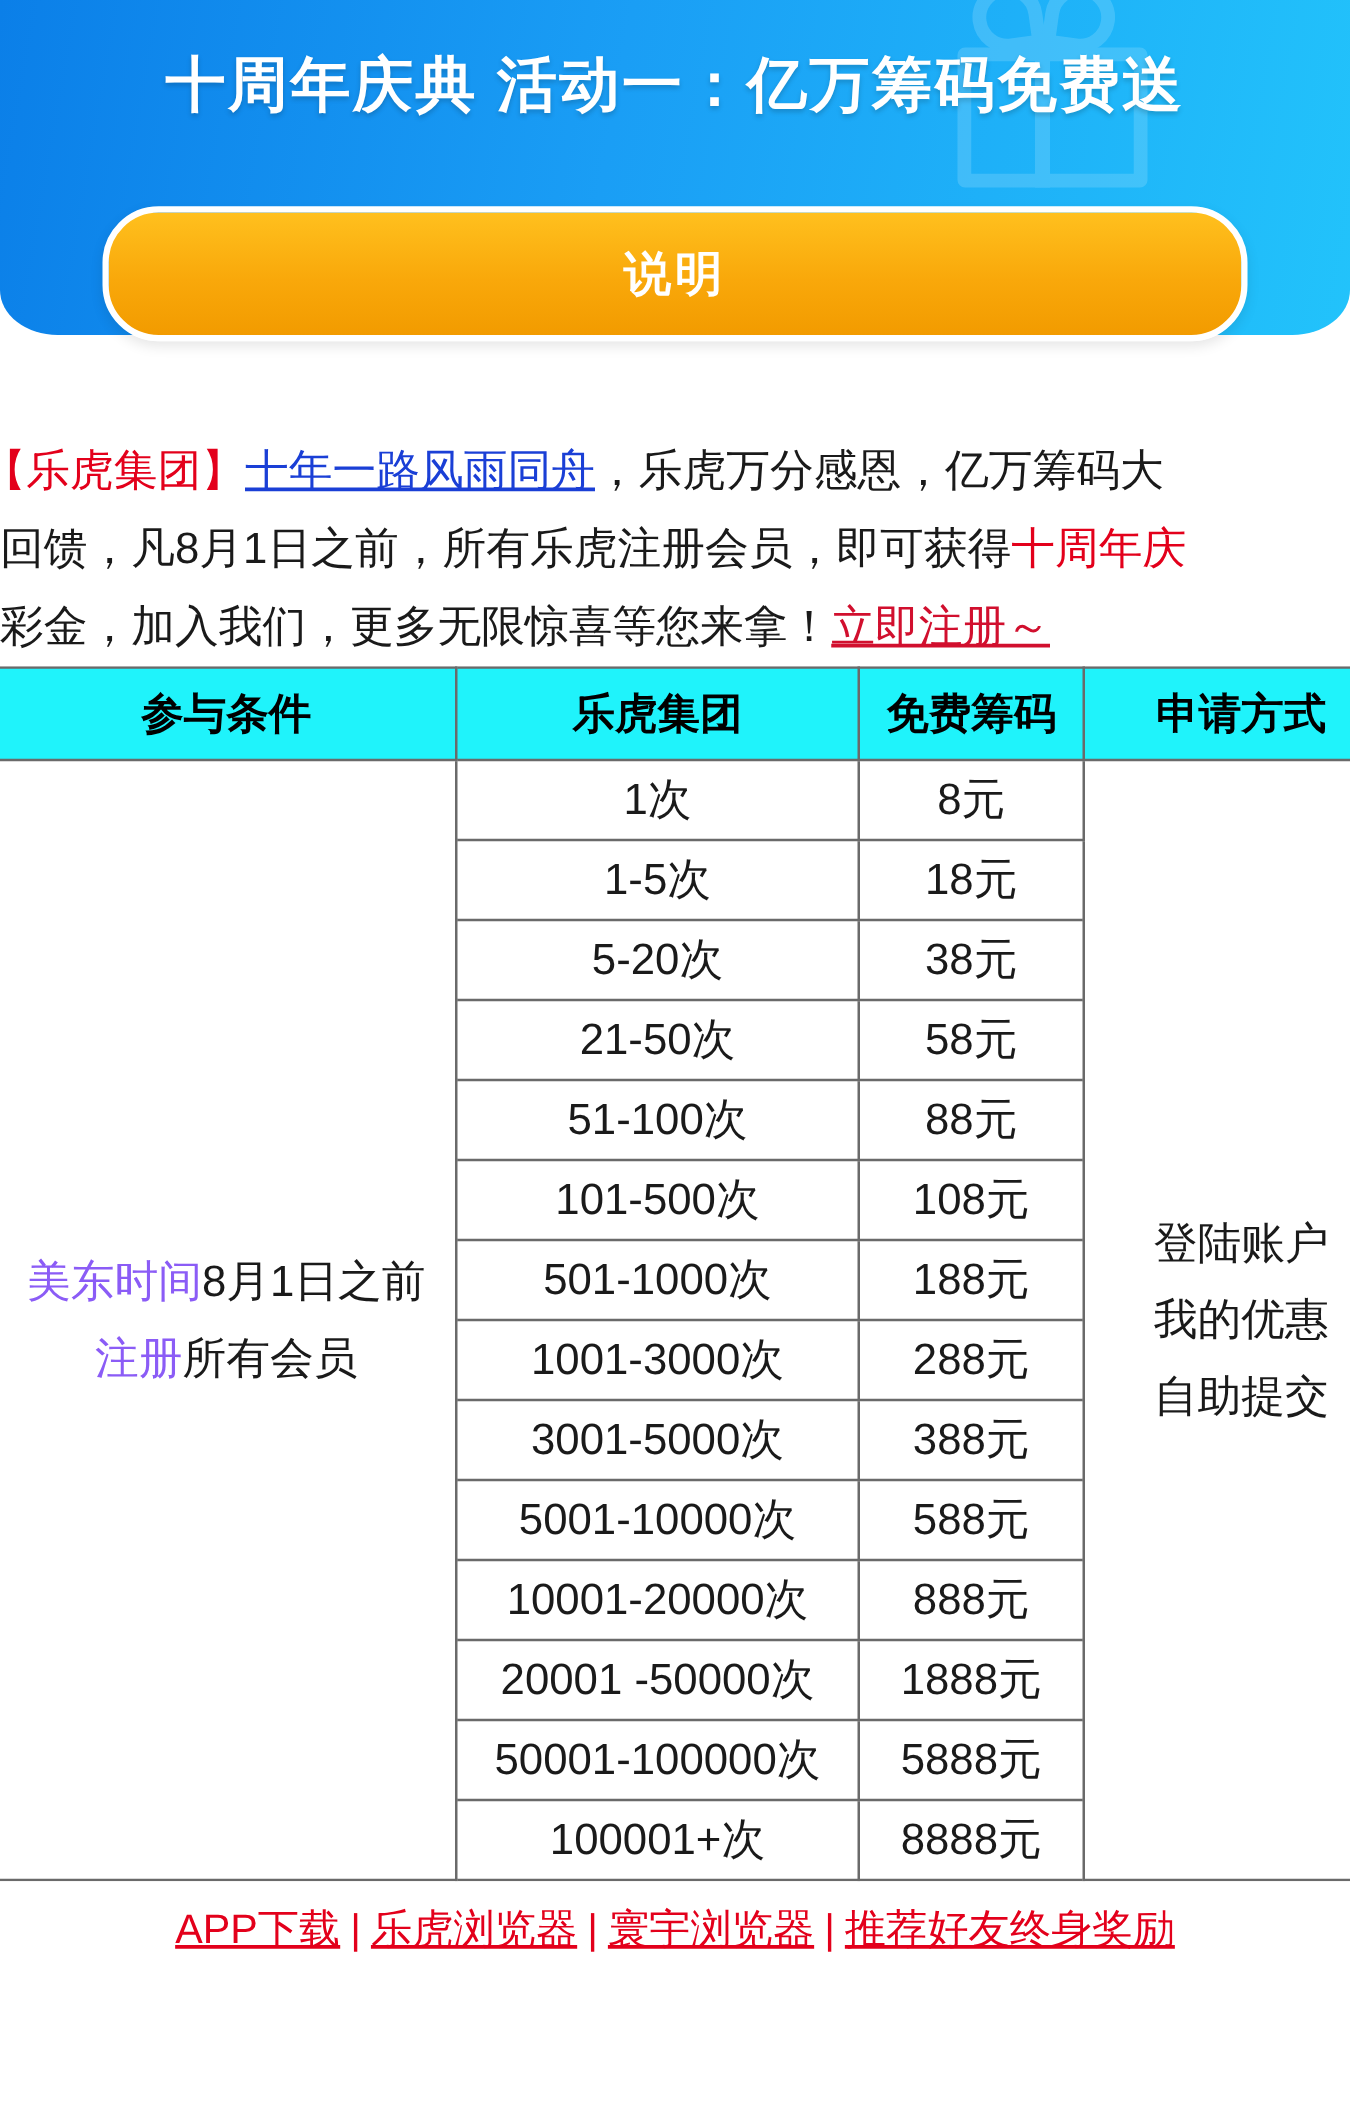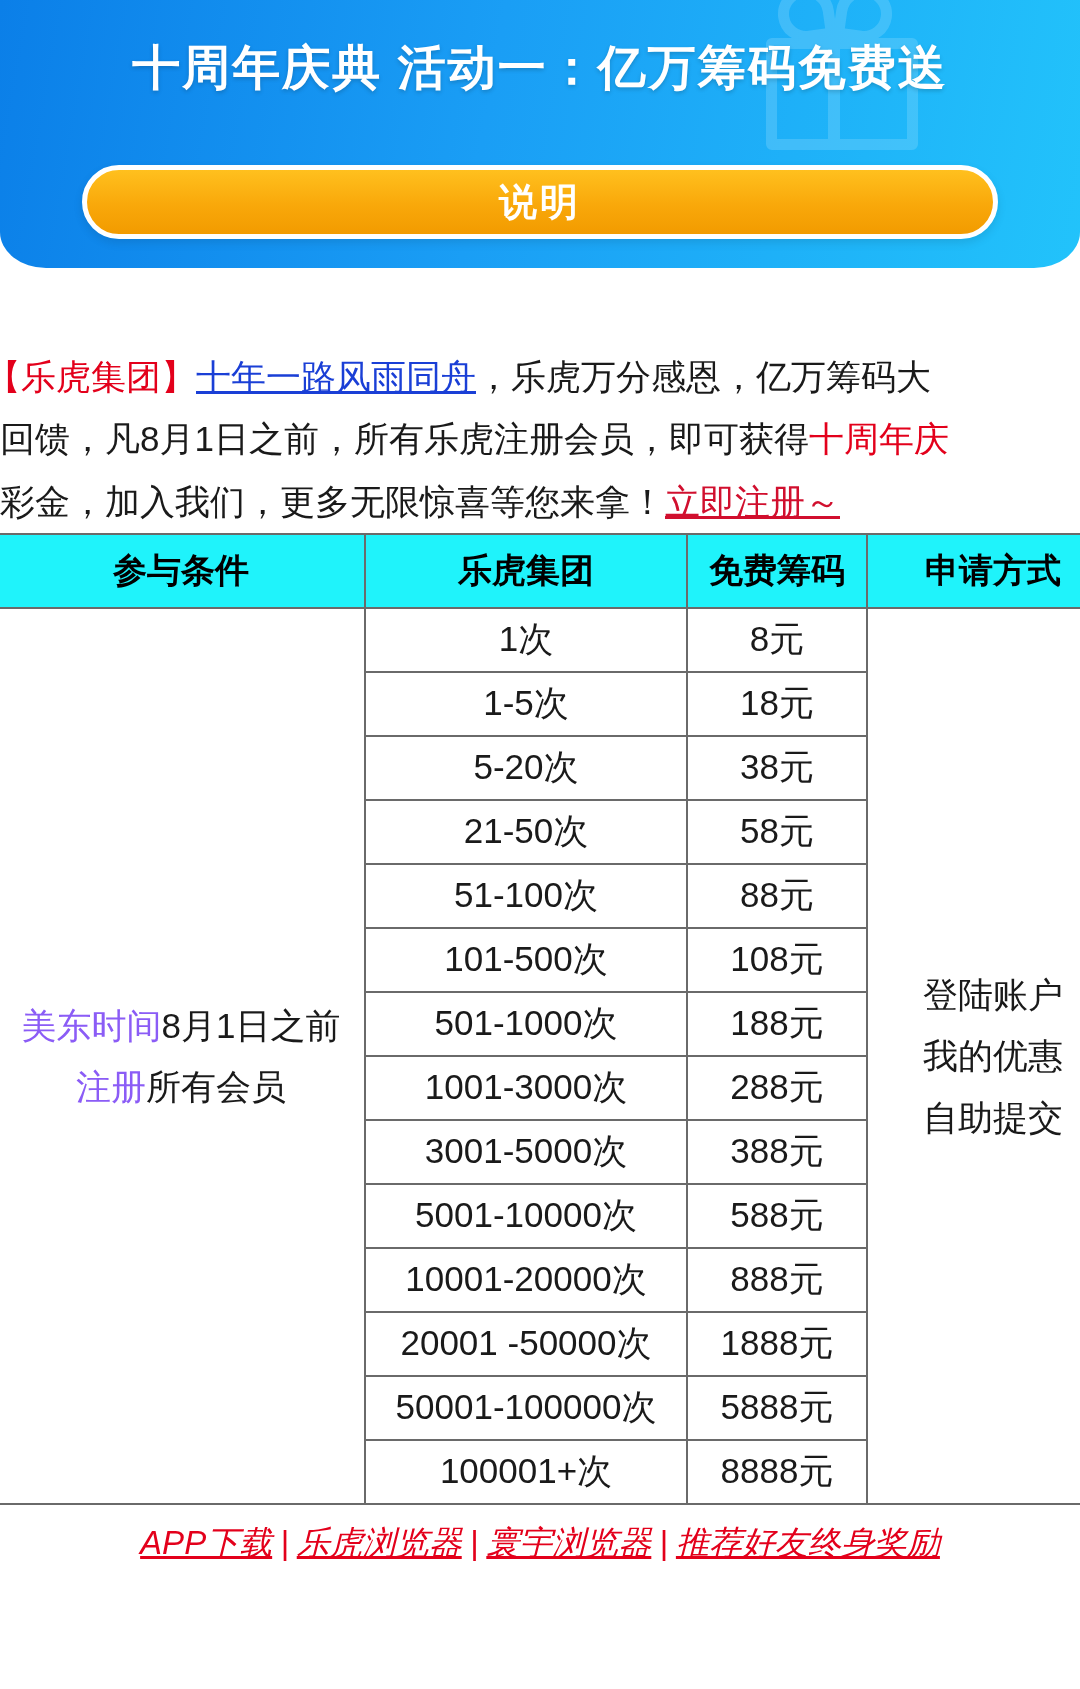--- a/index.html
+++ b/index.html
@@ -75,21 +75,21 @@
   .pill-wrap {
     position: absolute;
     left: 0; right: 0;
     top: 165px;
     z-index: 6;
     display: flex;
     justify-content: center;
   }
   .pill {
     width: 916px;
-    height: 74px;
+    height: 108px;
     border-radius: 45px;
     background: linear-gradient(180deg, #ffc01e 0%, #f9a80a 55%, #f29b00 100%);
     border: 5px solid #ffffff;
     box-shadow: 0 4px 10px rgba(0,0,0,0.10);
     display: flex;
     align-items: center;
     justify-content: center;
     color: #ffffff;
     font-size: 38px;
     font-weight: bold;
@@ -156,21 +156,20 @@
   td.apply { white-space: nowrap; }
 
   
   .footer {
     margin-top: 16px;
     text-align: center;
     font-size: 33px;
     color: #e3001b;
     padding-bottom: 14px;
     white-space: nowrap;
-    font-style: italic;
   }
   .footer a {
     color: #e3001b;
     text-decoration: underline;
     margin: 0 2px;
   }
   .footer .sep { color: #e3001b; margin: 0 6px; text-decoration: none; }
 </style>
 </head>
 <body>

